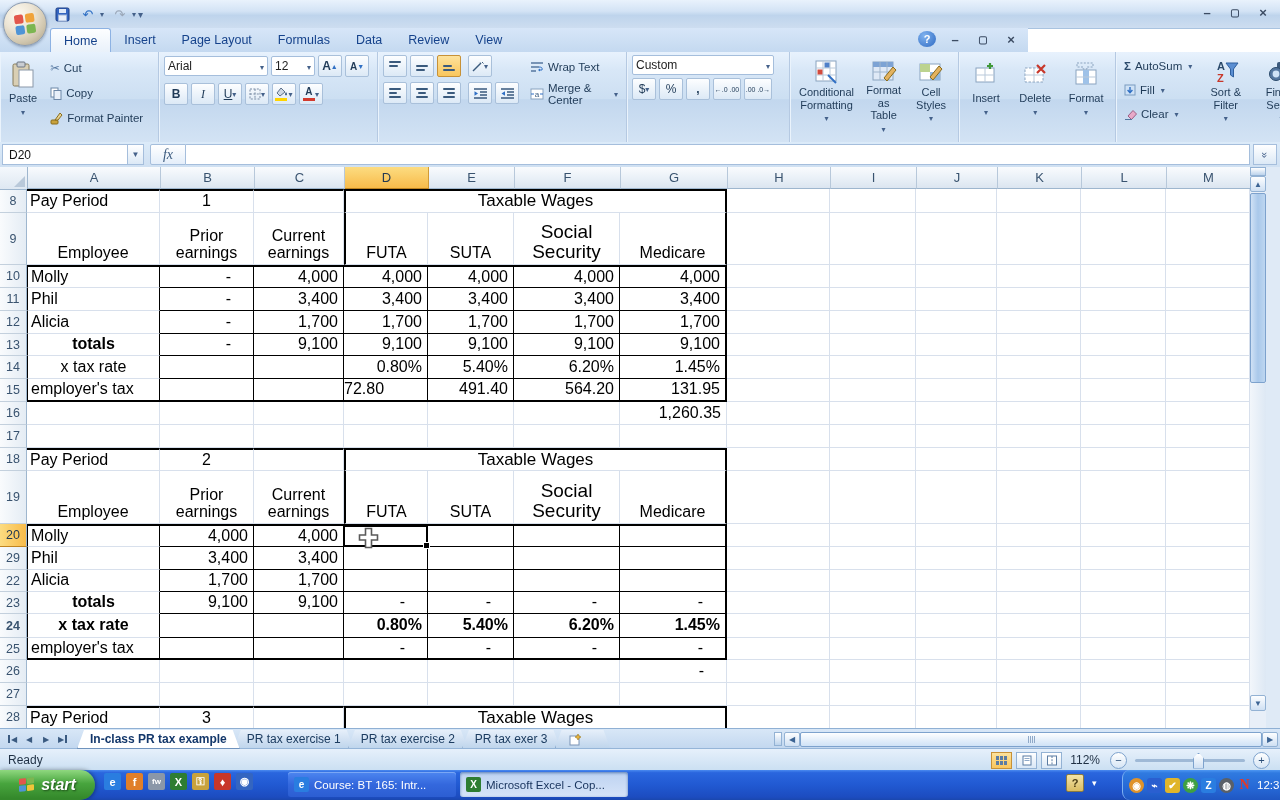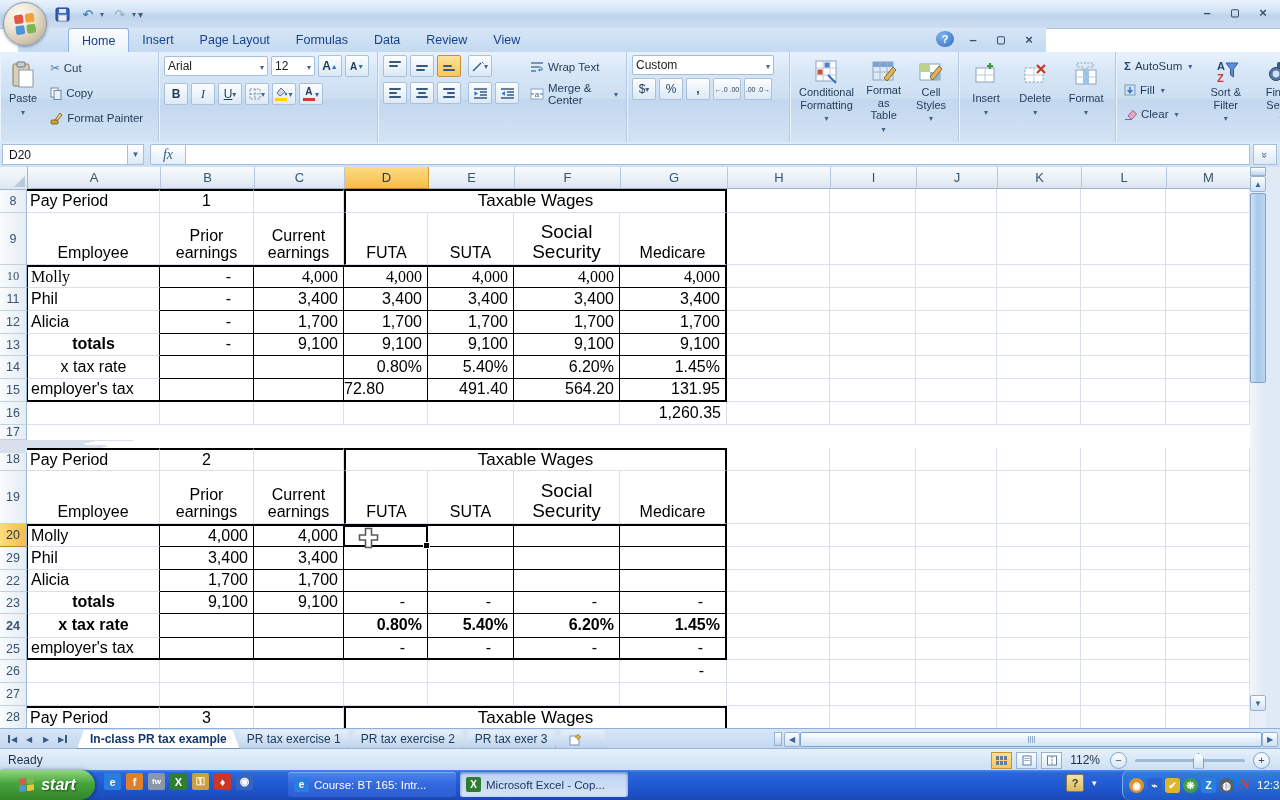--- a/index.html
+++ b/index.html
@@ -20,21 +20,21 @@
   .qat-dd{font-size:8px;color:#44618a;margin-left:-4px}
   #title{position:absolute;left:0;right:0;top:0;height:26px;display:flex;align-items:center;justify-content:center;
     font-size:12.5px;letter-spacing:.1px;pointer-events:none}
   #title .doc{color:#6a7789}
   #title .app{color:#2d62b0;margin-left:5px}
   .winctl{position:absolute;right:8px;top:4px;display:flex;gap:10px}
   .winctl span{width:18px;height:16px;display:flex;align-items:center;justify-content:center;
     color:#3c4c63;font-size:13px;font-weight:bold}
 
   
-  #tabstrip{position:absolute;left:18px;top:28px;width:1028px;height:24px;
+  #tabstrip{position:absolute;left:0;top:28px;width:1028px;height:24px;
     background:linear-gradient(180deg,#d7e6f8,#c4d9f0);border-bottom:1px solid #99b4d4}
   #tabs{position:absolute;left:50px;top:0;height:24px;display:flex}
   .rtab{padding:0 13px;height:23px;display:flex;align-items:center;font-size:12.5px;color:#15428b;cursor:default}
   .rtab.active{background:linear-gradient(#fdfeff,#e9f1fa);border:1px solid #8db2e3;border-bottom:none;
     border-radius:3px 3px 0 0;color:#15428b}
   #tabstrip .winctl{top:3px}
   .helpbtn{width:16px;height:16px;border-radius:50%;background:radial-gradient(circle at 35% 30%,#7fb2ef,#2f6ac2);
     color:#fff !important;font-size:11px !important;font-weight:bold;display:flex;align-items:center;justify-content:center}
 
   
@@ -675,21 +675,21 @@
         <div class="cell" style="width: 107px; border-right: 2px solid rgb(0, 0, 0); justify-content: center; padding-right: 0px; align-items: flex-end; padding-bottom: 2px;">
           <span class="ct" style="text-align: center;">Medicare</span>
         </div>
         <div class="cell" style="width: 103px;"></div>
         <div class="cell" style="width: 86px;"></div>
         <div class="cell" style="width: 81px;"></div>
         <div class="cell" style="width: 84px;"></div>
         <div class="cell" style="width: 85px;"></div>
         <div class="cell" style="width: 84px;"></div>
       </div>
-      <div class="g-row" style="height: 23px; font-family: Liberation Serif, serif;">
+      <div class="g-row" style="height: 23px;">
         <div class="g-rowhdr">10</div>
         <div class="cell" style="width: 133px; border-left: 1px solid rgb(0, 0, 0); border-top: 2px solid rgb(0, 0, 0); border-right: 1px solid rgb(0, 0, 0); justify-content: flex-start; padding-left: 3px;">
           <span class="ct" style="text-align: left;">Molly</span>
         </div>
         <div class="cell" style="width: 94px; border-top: 2px solid rgb(0, 0, 0); border-right: 1px solid rgb(0, 0, 0); border-bottom: 1px solid rgb(0, 0, 0); justify-content: flex-end; padding-right: 22px;">
           <span class="ct" style="text-align: right;">-</span>
         </div>
         <div class="cell" style="width: 90px; border-top: 2px solid rgb(0, 0, 0); border-right: 1px solid rgb(0, 0, 0); border-bottom: 1px solid rgb(0, 0, 0); justify-content: flex-end; padding-right: 5px;">
           <span class="ct" style="text-align: right;">4,000</span>
         </div>
@@ -865,21 +865,21 @@
         <div class="cell" style="width: 107px; justify-content: flex-end; padding-right: 5px;">
           <span class="ct" style="text-align: right;">1,260.35</span>
         </div>
         <div class="cell" style="width: 103px;"></div>
         <div class="cell" style="width: 86px;"></div>
         <div class="cell" style="width: 81px;"></div>
         <div class="cell" style="width: 84px;"></div>
         <div class="cell" style="width: 85px;"></div>
         <div class="cell" style="width: 84px;"></div>
       </div>
-      <div class="g-row" style="height: 23px; flex-direction: column;">
+      <div class="g-row" style="height: 23px;">
         <div class="g-rowhdr">17</div>
         <div class="cell" style="width: 133px;"></div>
         <div class="cell" style="width: 94px;"></div>
         <div class="cell" style="width: 90px;"></div>
         <div class="cell" style="width: 84px;"></div>
         <div class="cell" style="width: 86px;"></div>
         <div class="cell" style="width: 106px;"></div>
         <div class="cell" style="width: 107px;"></div>
         <div class="cell" style="width: 103px;"></div>
         <div class="cell" style="width: 86px;"></div>

